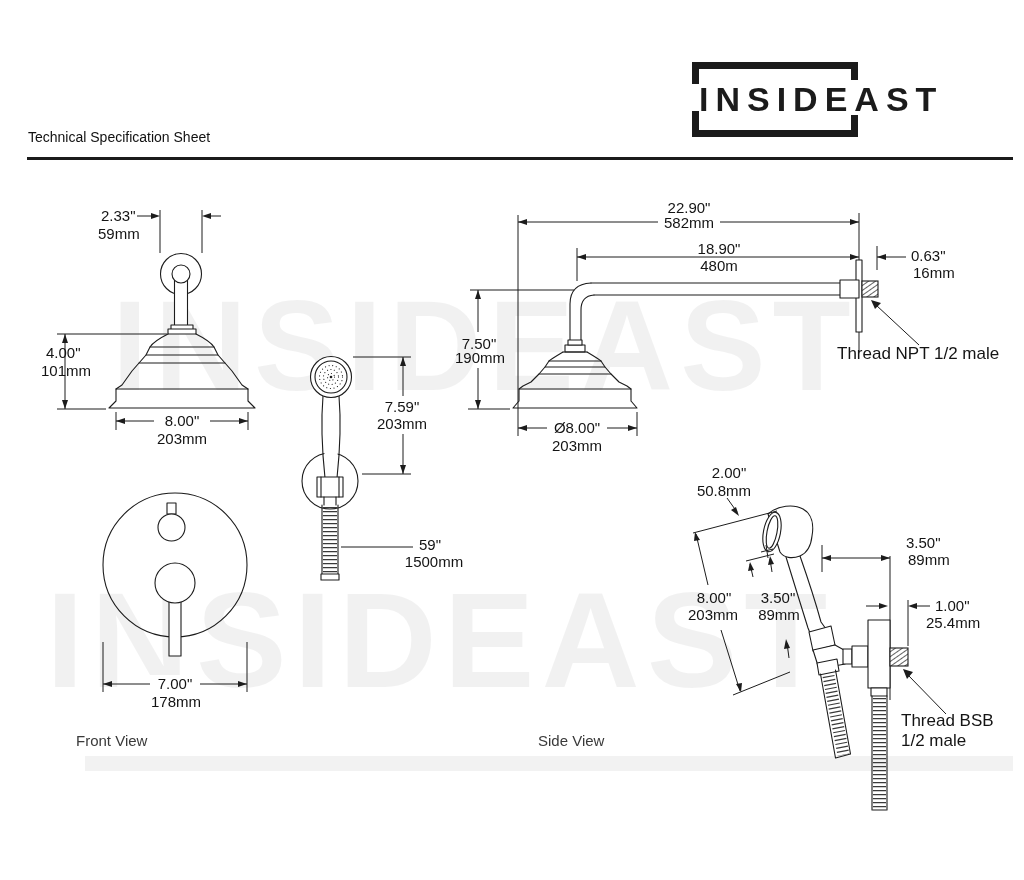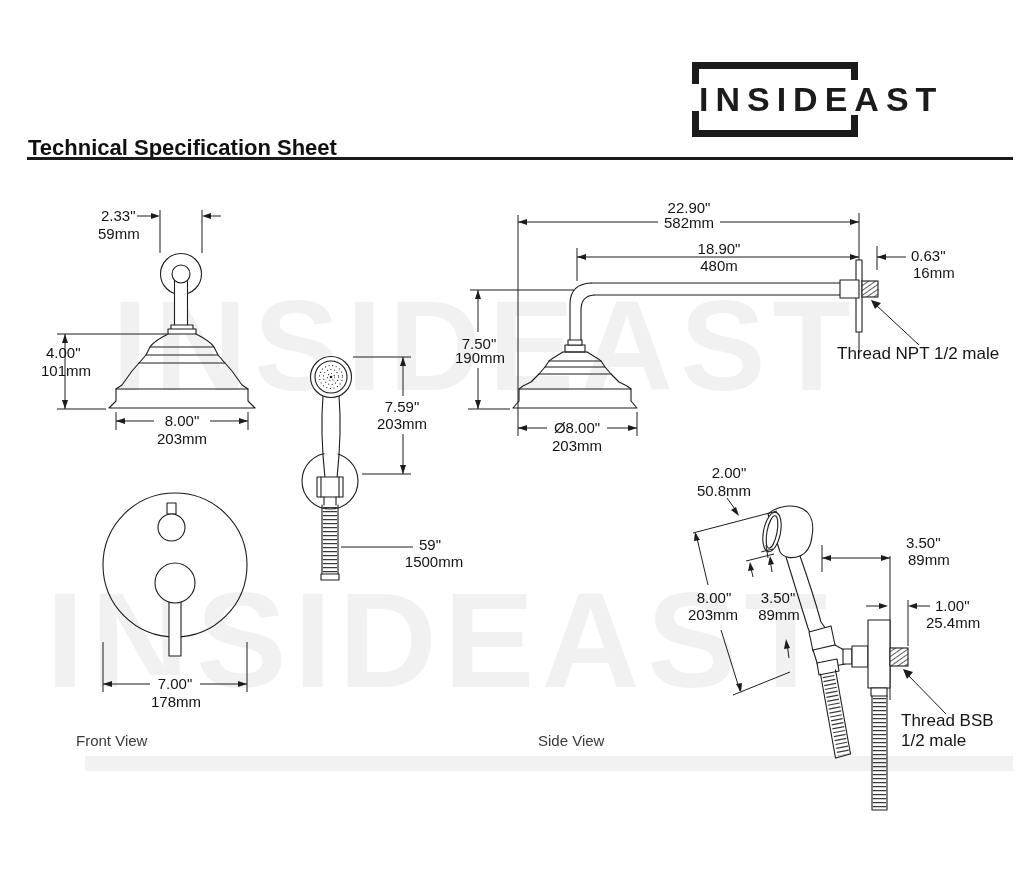--- a/index.html
+++ b/index.html
@@ -2,21 +2,21 @@
 <html><head>
 <meta charset="utf-8">
 <style>
   html,body{margin:0;padding:0}
   body{width:1024px;height:880px;position:relative;background:#fff;overflow:hidden;
        font-family:"Liberation Sans",sans-serif;color:#141414}
   .watermark{position:absolute;font-weight:bold;color:#000;opacity:.05;white-space:nowrap;line-height:1;z-index:0}
   #wm1{left:112px;top:282px;font-size:128px;letter-spacing:7px}
   #wm2{left:46px;top:572px;font-size:136px;letter-spacing:7px}
   #wm-band{position:absolute;left:85px;top:756px;width:928px;height:15px;background:#000;opacity:.05;z-index:0}
-  .page-title{position:absolute;left:28px;top:120px;font-size:22px;font-weight:bold;color:#111;z-index:3}
+  .page-title{position:absolute;left:28px;top:120px;font-size:14px;font-weight:normal;color:#111;z-index:3}
   .title-rule{position:absolute;left:27px;top:157px;width:986px;height:3px;background:#1b1b1b;z-index:3}
   .logo{position:absolute;left:692px;top:62px;width:292px;height:75px;z-index:3}
   .logo-box{position:absolute;left:0;top:0;width:152px;height:61px;border:7px solid #1b1b1b}
   .logo-box::before{content:"";position:absolute;left:-7px;top:15px;width:7px;height:27px;background:#fff}
   .logo-box::after{content:"";position:absolute;right:-7px;top:11px;width:7px;height:35px;background:#fff}
   .logo-text{position:absolute;left:7px;top:50%;transform:translateY(-52%);font-size:34px;font-weight:bold;
              letter-spacing:7px;color:#1b1b1b;white-space:nowrap}
   svg#drawing{position:absolute;left:0;top:0;z-index:2}
   .ln{stroke:#1c1c1c;stroke-width:1.1;fill:none;stroke-linecap:round;stroke-linejoin:round}
   .lnf{stroke:#1c1c1c;stroke-width:1.1;fill:#fff;stroke-linejoin:round}

